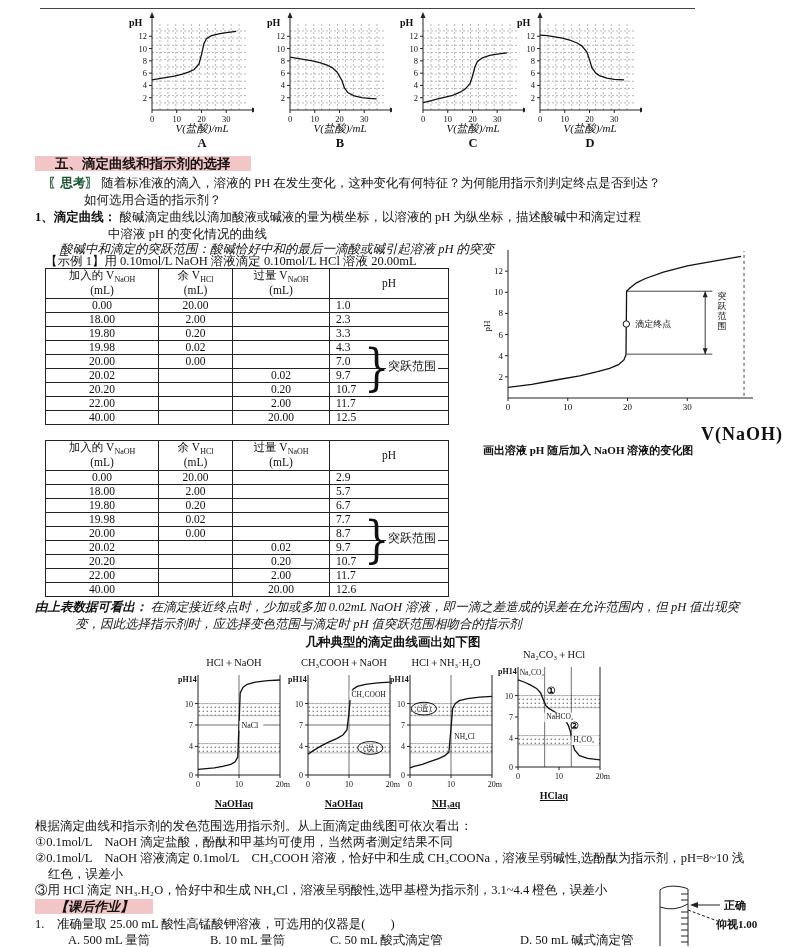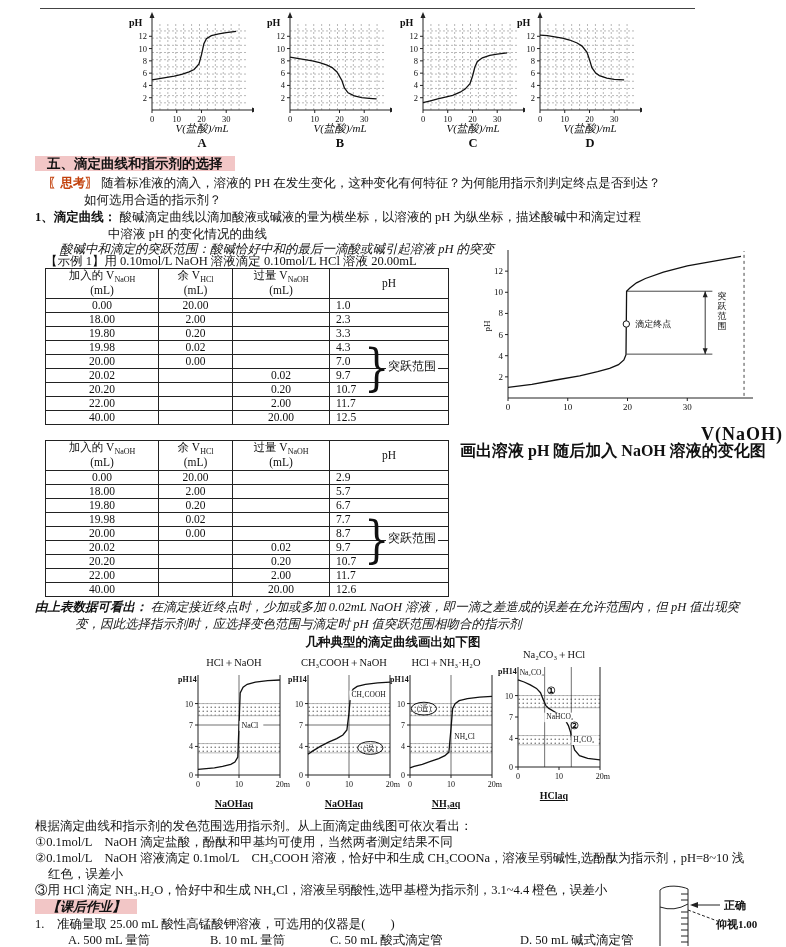--- a/index.html
+++ b/index.html
@@ -2,22 +2,22 @@
 <html><head>
 <meta charset="utf-8">
 <style>
   html,body{margin:0;padding:0;background:#fff;}
   #page{position:relative;width:786px;height:947px;background:#fff;overflow:hidden;
         font-family:"Liberation Serif","DejaVu Serif",serif;color:#111;}
   .abs{position:absolute;}
   .t{font-size:12.5px;line-height:15px;white-space:nowrap;}
   .bold{font-weight:bold;}
   .kai{font-style:italic;}
-  .dim{color:#c2410c;}
-  .hl{background:#f2c6c6;padding:0 12px;}
+  .dim{color:#14532d;}
+  .hl{background:#f2c6c6;padding:0 20px;}
   .center{text-align:center;}
   .rule{position:absolute;height:1px;background:#444;}
   
   .dtable{border-collapse:collapse;table-layout:fixed;background:#fff;}
   .dtable th,.dtable td{border:1px solid #222;padding:0;font-weight:normal;
       font-size:11.5px;text-align:center;vertical-align:middle;}
   .dtable th{height:27px;line-height:1.15;}
   .dtable td{height:13px;line-height:13px;}
   .dtable td.ph{text-align:left;padding-left:6px;}
   .dtable sub{font-size:8px;}
@@ -439,21 +439,21 @@
         <polygon points="224.69512195121953,102.12857142857142 229.69512195121953,102.12857142857142 227.19512195121953,108.12857142857142" fill="#222"></polygon>
         <polygon points="224.69512195121953,51.22857142857143 229.69512195121953,51.22857142857143 227.19512195121953,45.22857142857143" fill="#222"></polygon>
         <text x="243.92682926829266" y="52.628571428571426" font-size="9" text-anchor="middle">突</text>
         <text x="243.92682926829266" y="62.628571428571426" font-size="9" text-anchor="middle">跃</text>
         <text x="243.92682926829266" y="72.62857142857143" font-size="9" text-anchor="middle">范</text>
         <text x="243.92682926829266" y="82.62857142857143" font-size="9" text-anchor="middle">围</text>
         <circle cx="148.3170731707317" cy="78" r="3.2" fill="#fff" stroke="#111" stroke-width="1"></circle>
         <text x="157.28048780487805" y="81.17142857142858" font-size="9" text-anchor="start">滴定终点</text>
       </svg></div>
   <div class="abs vnaoh" style="left:478px;top:424px;width:305px">V(NaOH)</div>
-  <div class="abs t bold" style="left:460px;top:443px;font-size:16px">画出溶液 pH 随后加入 NaOH 溶液的变化图</div>
+  <div class="abs t bold" style="left:483px;top:443px;font-size:11px">画出溶液 pH 随后加入 NaOH 溶液的变化图</div>
 
   <div class="abs t" style="left:35px;top:600px">
     <span class="bold kai">由上表数据可看出：</span>
     <span class="kai">在滴定接近终点时，少加或多加 0.02mL NaOH 溶液，即一滴之差造成的误差在允许范围内，但 pH 值出现突</span>
   </div>
   <div class="abs t kai" style="left:75px;top:617px">变，因此选择指示剂时，应选择变色范围与滴定时 pH 值突跃范围相吻合的指示剂</div>
   <div class="abs t bold center" style="left:0;top:635px;width:786px">几种典型的滴定曲线画出如下图</div>
 
   <div class="abs" style="left:178px;top:656px;width:112px">
     <div class="mtitle">HCl＋NaOH</div>

